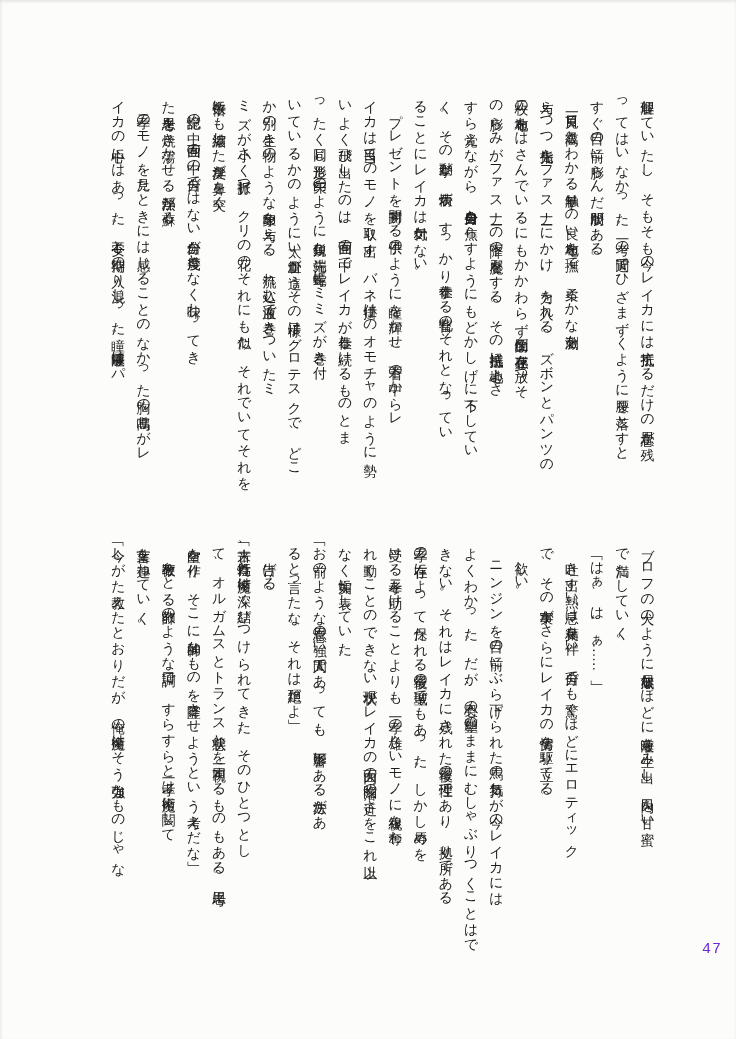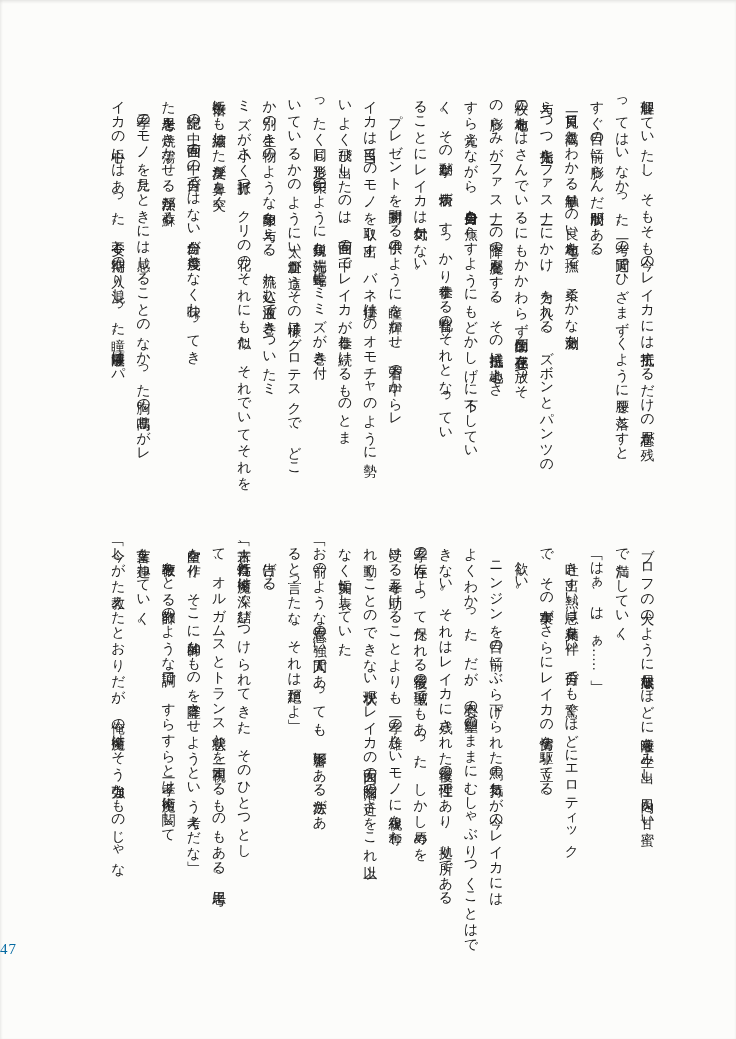--- a/index.html
+++ b/index.html
@@ -22,25 +22,25 @@
     letter-spacing:0.05px;
     color:#1d1d1d;
     font-family:"Liberation Serif","DejaVu Serif",serif;
     text-align:left;
   }
   .block-top{ top:91px; right:76px; height:424px; }
   .block-bottom{ top:538px; right:76px; height:424px; }
   .page-number{
     position:absolute;
     top:941px; left:0; right:14px;
-    text-align:left;
+    text-align:right;
     font-size:15px;
-    color:#0369a1;
+    color:#6d28d9;
     letter-spacing:1px;
-    font-family:Liberation Serif, serif;
+    font-family:Liberation Mono, monospace;
   }
 </style>
 </head>
 <body>
 
 <div class="page">
 
   <div class="vtext block-top">理解していたし、そもそも今のレイカには抵抗するだけの意思が残
 ってはいなかった。一考の間近でひざまずくように腰を落とすと、
 すぐ目の前に膨らんだ股間がある。

